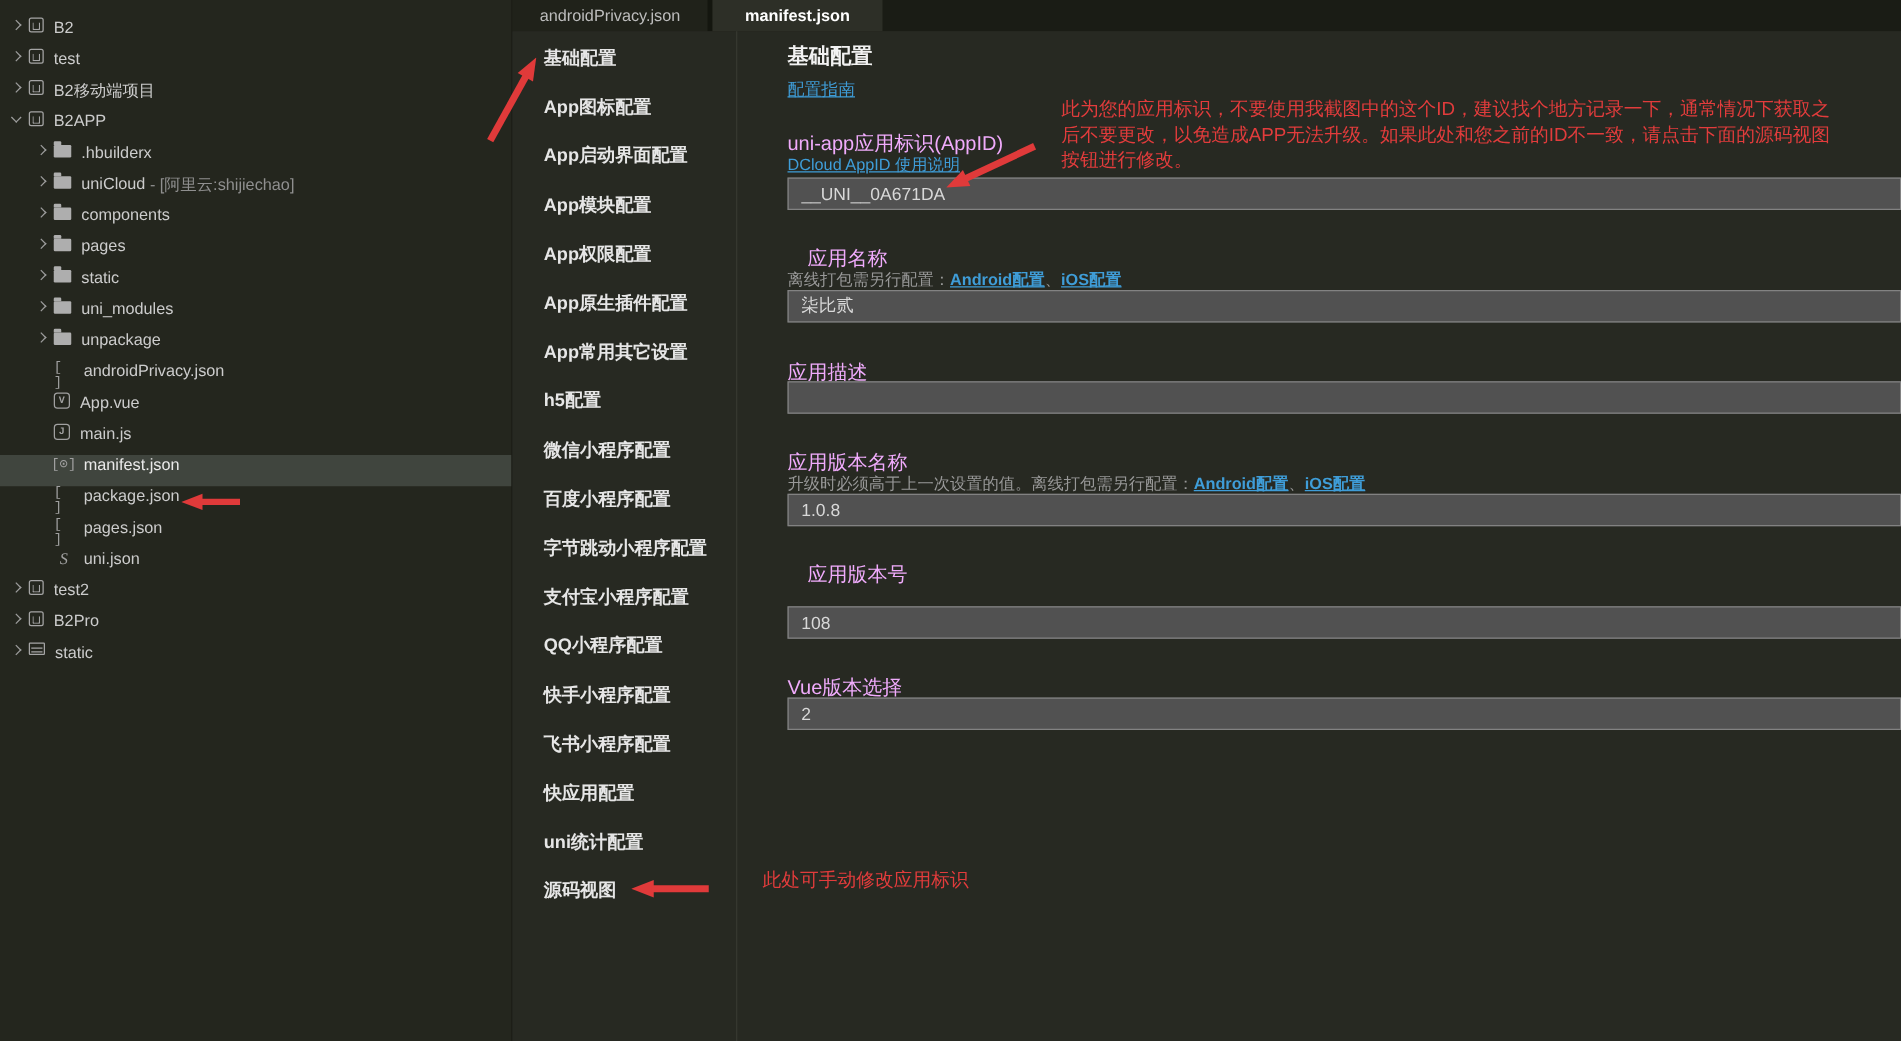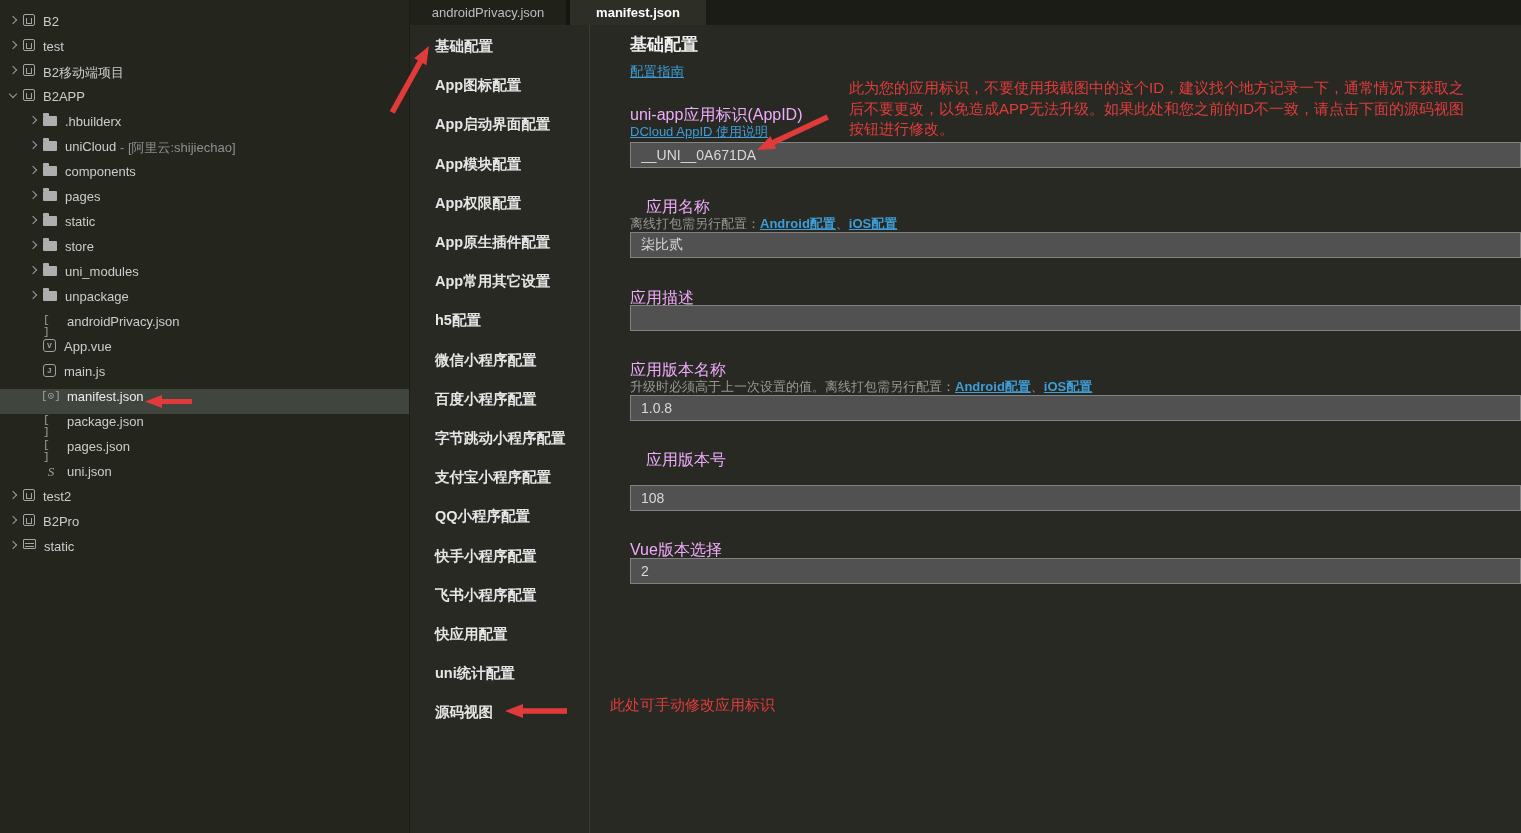--- a/index.html
+++ b/index.html
@@ -111,25 +111,20 @@
     <span class="tlabel">pages</span>
   </div>
   <div class="trow lvl1">
     <span class="chev right"></span>
     <span class="ficon folder"></span>
     <span class="tlabel">static</span>
   </div>
   <div class="trow lvl1">
     <span class="chev right"></span>
     <span class="ficon folder"></span>
-    <span class="tlabel">store</span>
-  </div>
-  <div class="trow lvl1">
-    <span class="chev right"></span>
-    <span class="ficon folder"></span>
     <span class="tlabel">uni_modules</span>
   </div>
   <div class="trow lvl1">
     <span class="chev right"></span>
     <span class="ficon folder"></span>
     <span class="tlabel">unpackage</span>
   </div>
   <div class="trow lvl1">
     <span class="chev"></span>
     <span class="ficon glyph">[ ]</span>

